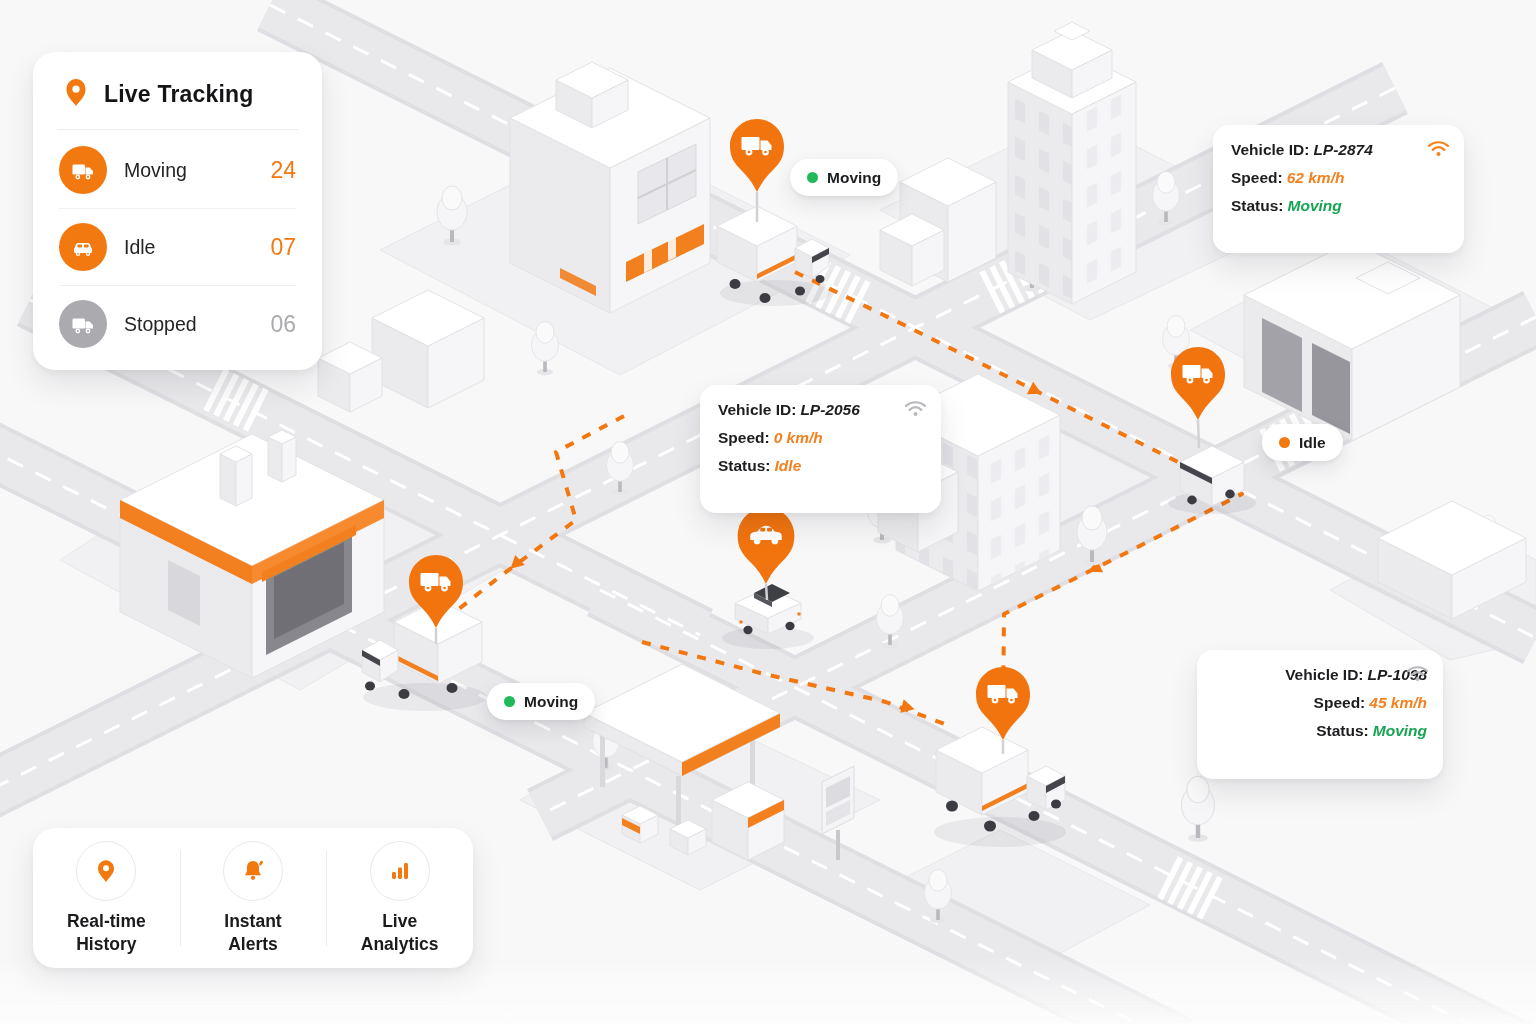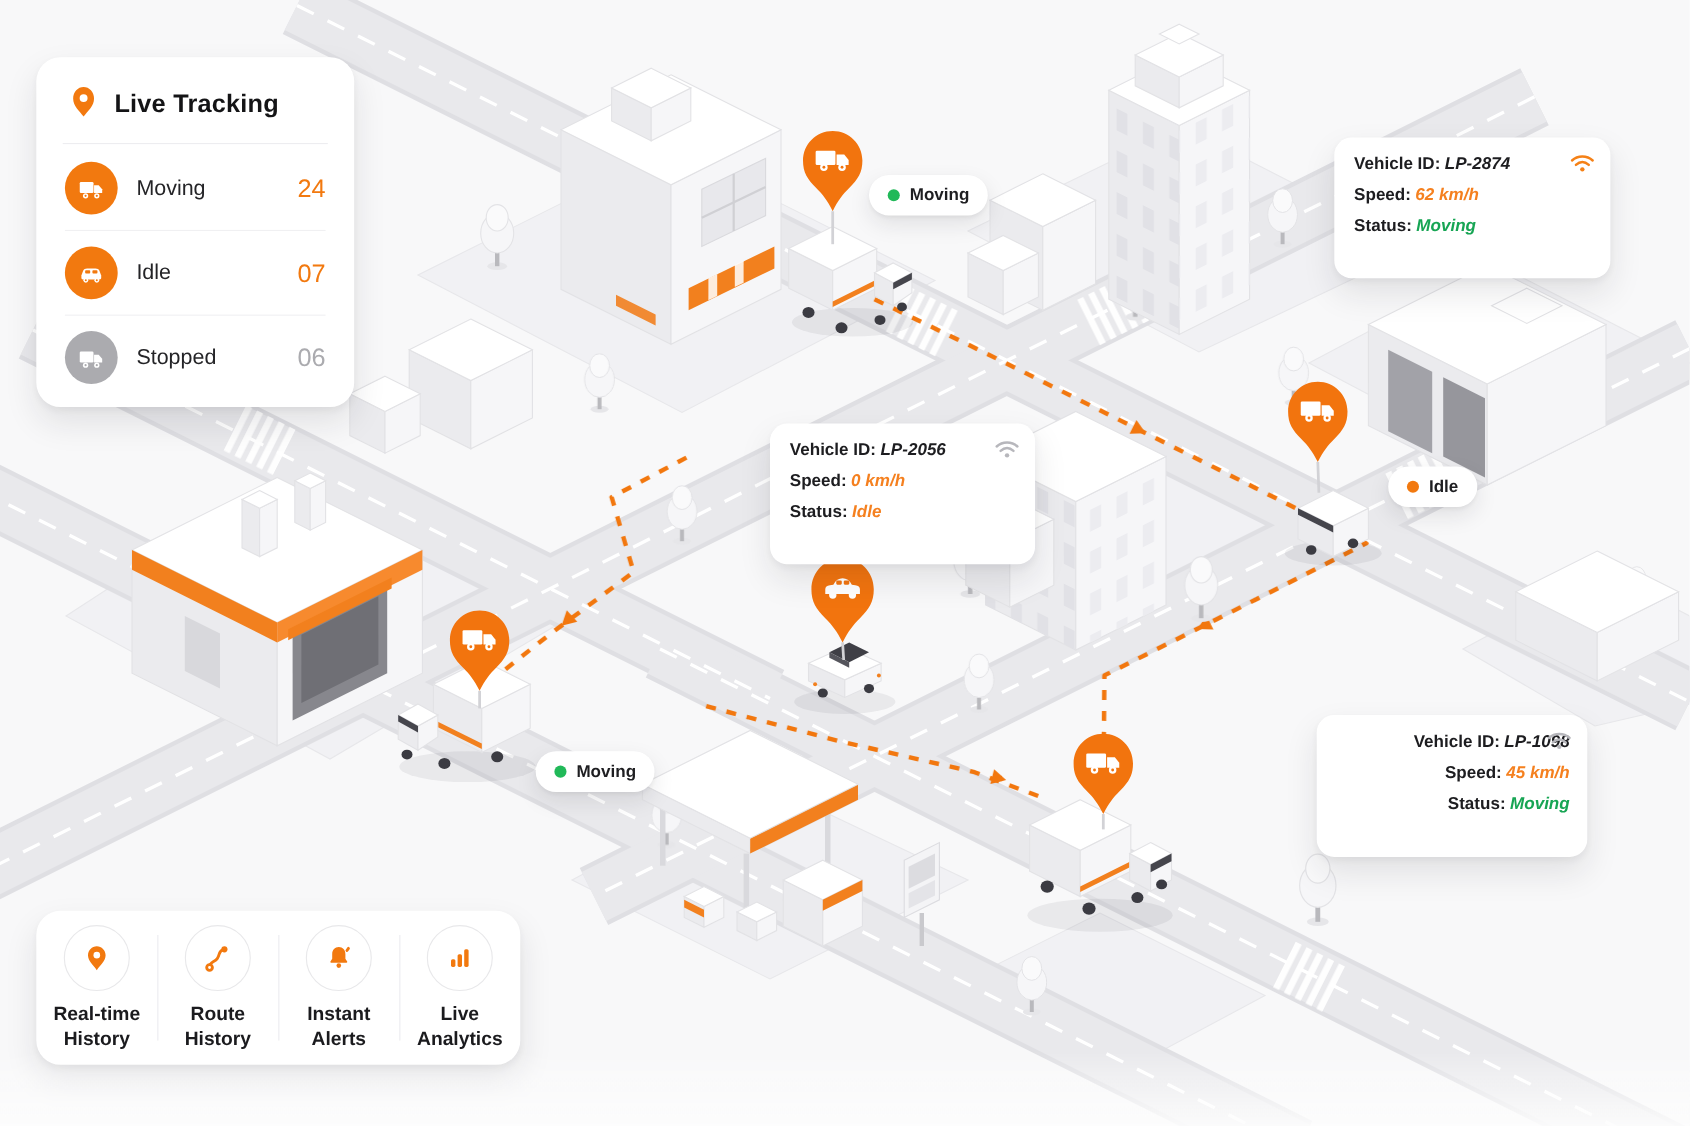--- a/index.html
+++ b/index.html
@@ -533,33 +533,20 @@
             <circle cx="13" cy="10.3" r="3" fill="#fff"></circle>
           </svg>
     </span>
     <div class="f-label">
           <div>Real-time</div>
           <div>History</div>
         </div>
   </div>
   <div class="feat">
     <span class="f-ico">
-      <svg width="26" height="26" viewBox="0 0 26 26" fill="none" stroke="#F2790F" stroke-width="2.6" stroke-linecap="round">
-            <path d="M5.5,21.5 C5.5,16 10,17 12.5,13.5 C15,10 13.5,7 17.5,5.5"></path>
-            <circle cx="5.5" cy="21.5" r="2.6" fill="#fff"></circle>
-            <circle cx="19" cy="5" r="2.8" fill="#F2790F" stroke="none"></circle>
-          </svg>
-    </span>
-    <div class="f-label">
-          <div>Route</div>
-          <div>History</div>
-        </div>
-  </div>
-  <div class="feat">
-    <span class="f-ico">
       <svg width="26" height="26" viewBox="0 0 26 26">
             <path d="M13,3 C9.4,3 7,5.8 7,9.4 L7,13.5 L5.4,16.2 C5.1,16.7 5.4,17.3 6,17.3 L20,17.3 C20.6,17.3 20.9,16.7 20.6,16.2 L19,13.5 L19,9.4 C19,5.8 16.6,3 13,3 Z" fill="#F2790F"></path>
             <circle cx="13" cy="19.8" r="2.1" fill="#F2790F"></circle>
             <rect x="19.8" y="2.6" width="2.6" height="5" rx="1.3" transform="rotate(35 21.1 5.1)" fill="#F2790F"></rect>
           </svg>
     </span>
     <div class="f-label">
           <div>Instant</div>
           <div>Alerts</div>
         </div>

